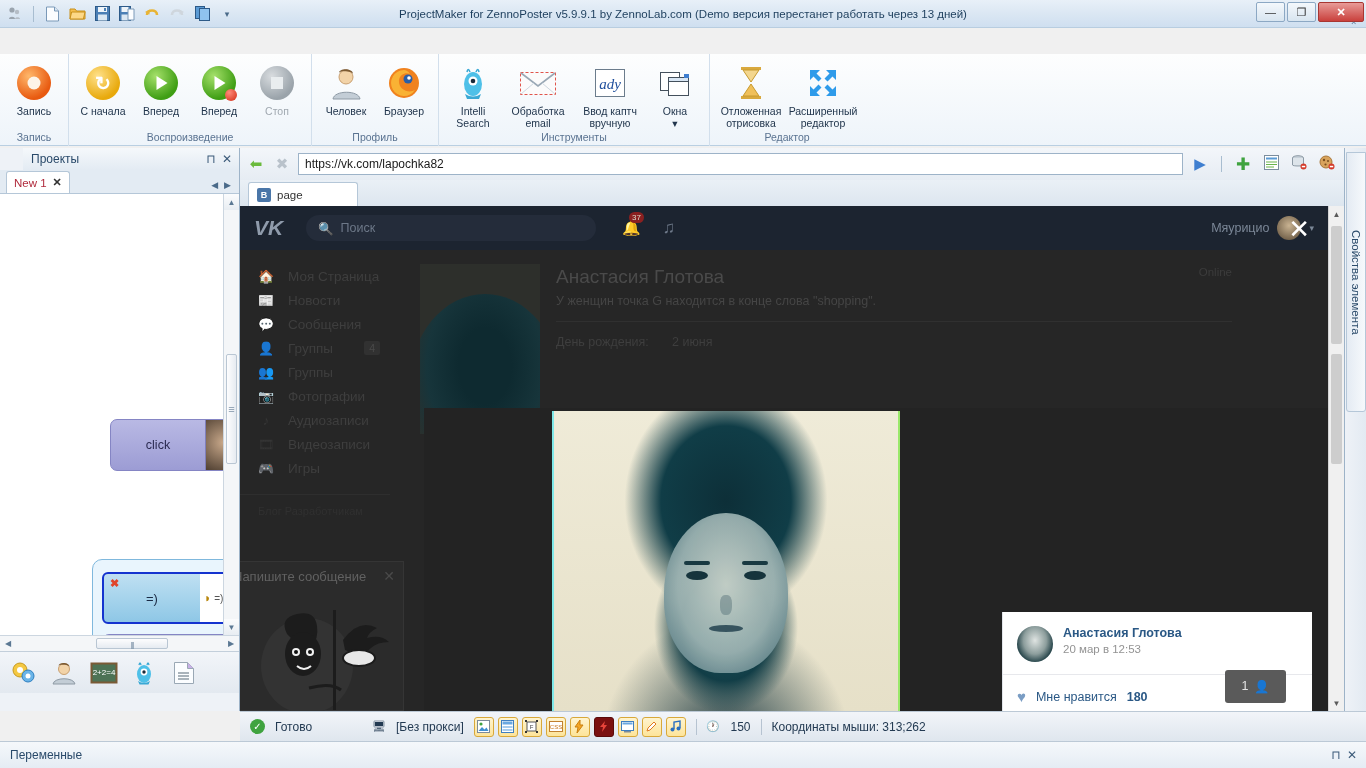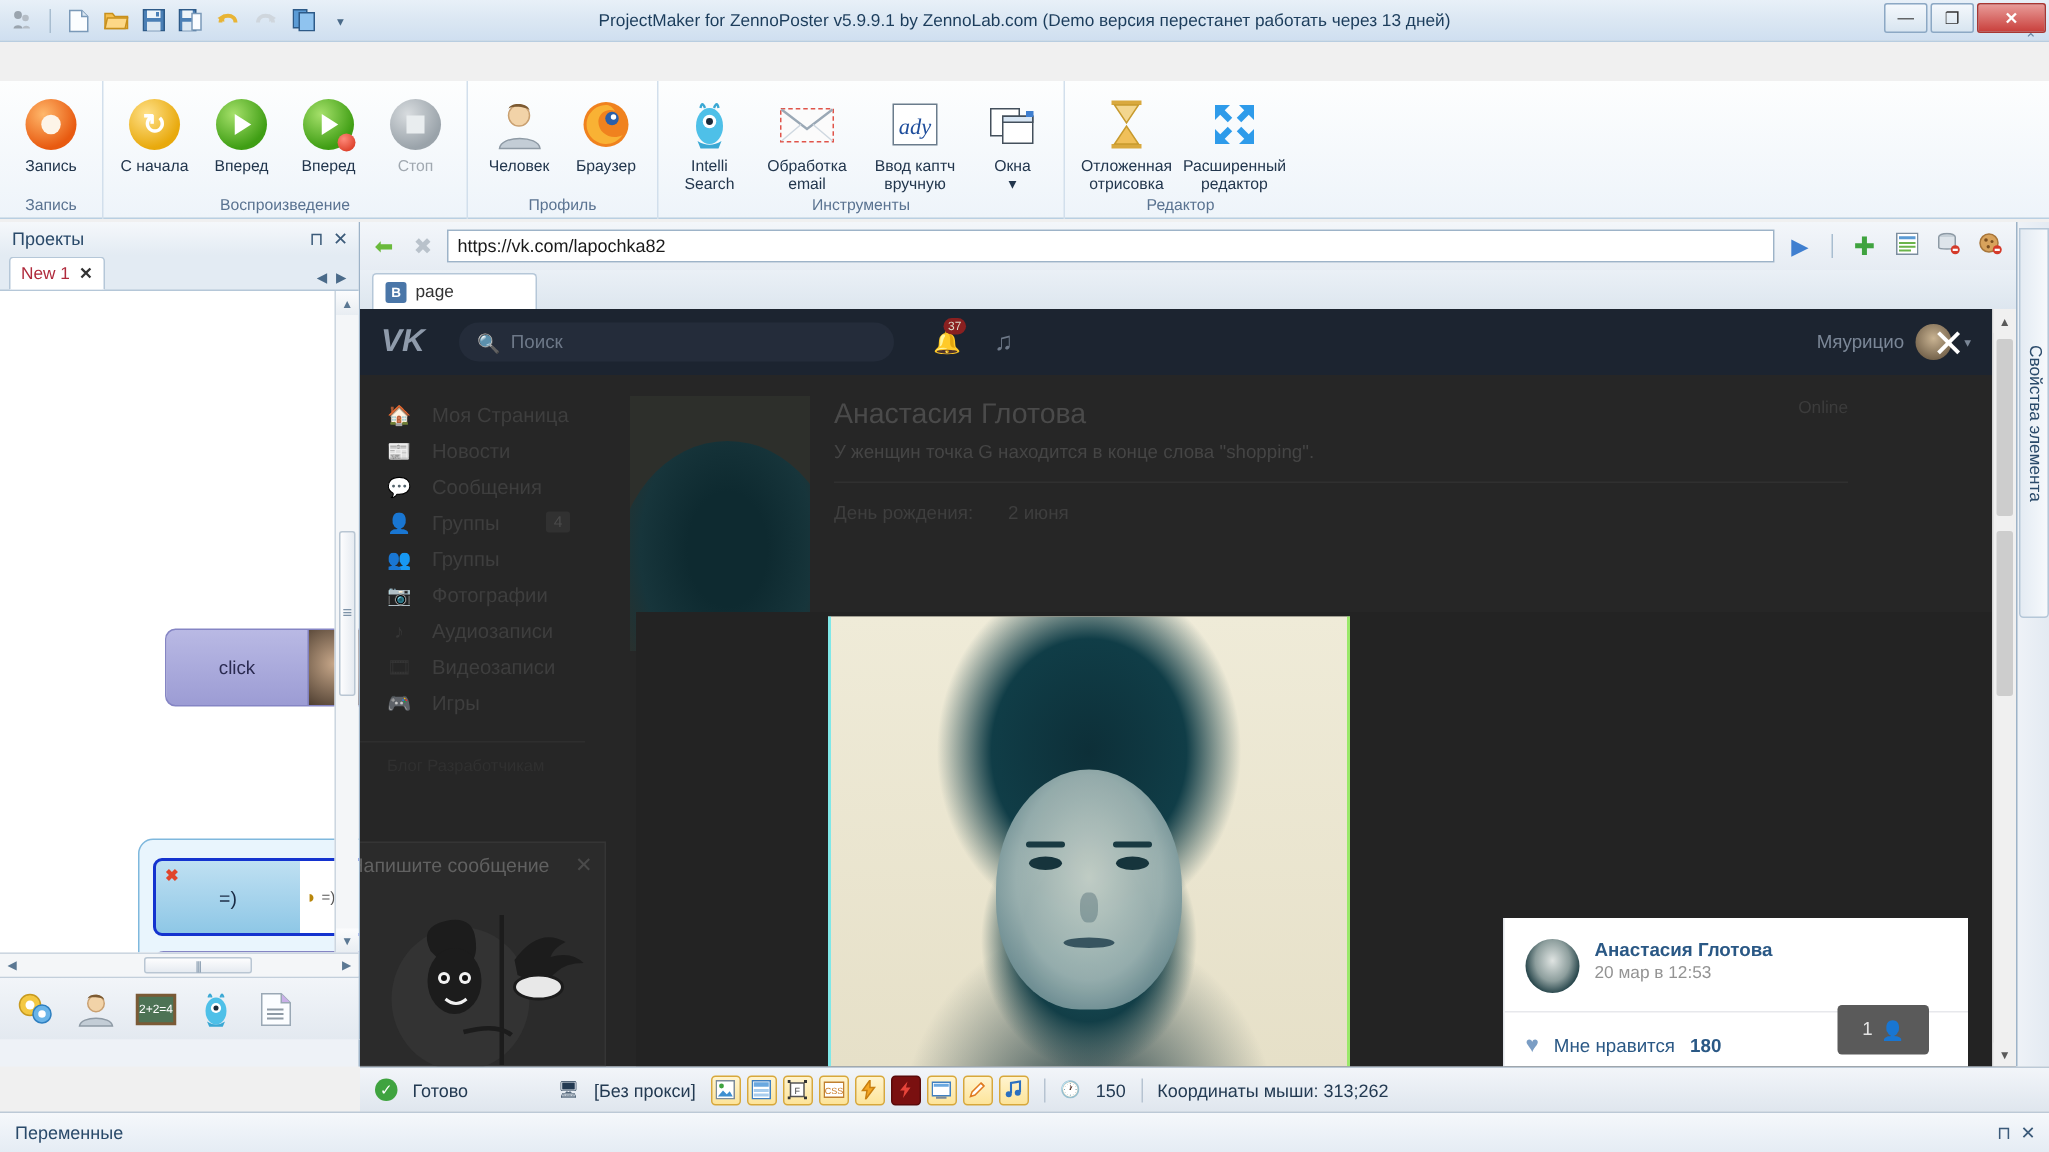--- a/index.html
+++ b/index.html
@@ -111,20 +111,21 @@
   
   .projects {
     position: absolute; left: 0; top: 148px; width: 240px; height: 545px;
     background: #eef2f7; border-right: 1px solid #9db3c8;
     display: flex; flex-direction: column;
   }
   .panel-head {
     height: 22px; display: flex; align-items: center; padding: 0 4px 0 8px;
     font-size: 12px; color: #2a4a6a;
     background: linear-gradient(to bottom,#f5f8fb,#e3ebf3);
+    margin-left: 23px;
   }
   .panel-head .sp { flex: 1; }
   .panel-head .pbtn { width: 16px; text-align: center; cursor: pointer; color: #3b5a79; font-size: 12px; }
   .proj-tabs {
     height: 24px; display: flex; align-items: flex-end; gap: 2px;
     background: #e3ebf3; padding-left: 6px; border-bottom: 1px solid #b5c7d8;
   }
   .proj-tab {
     height: 22px; display: flex; align-items: center; gap: 6px; padding: 0 7px;
     background: #fff; border: 1px solid #b5c7d8; border-bottom: none;

